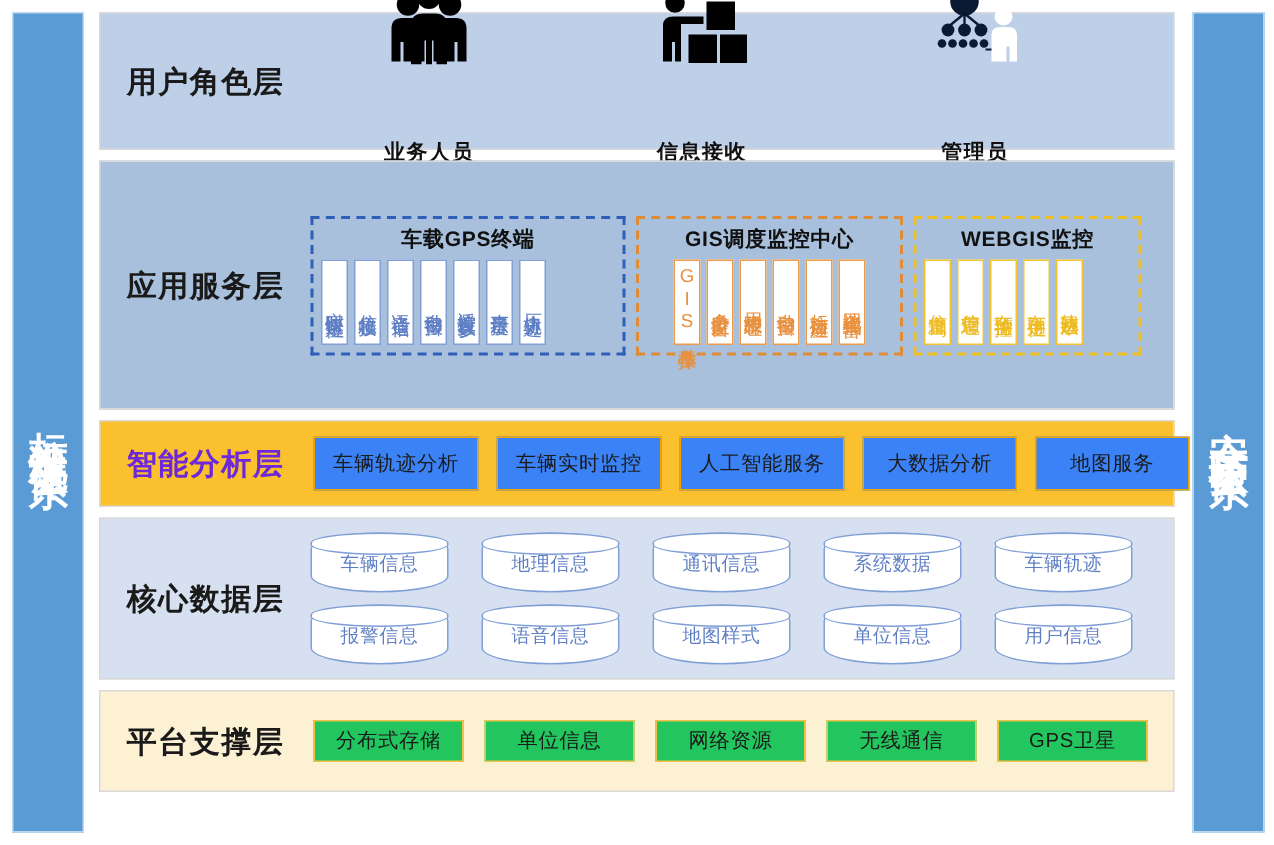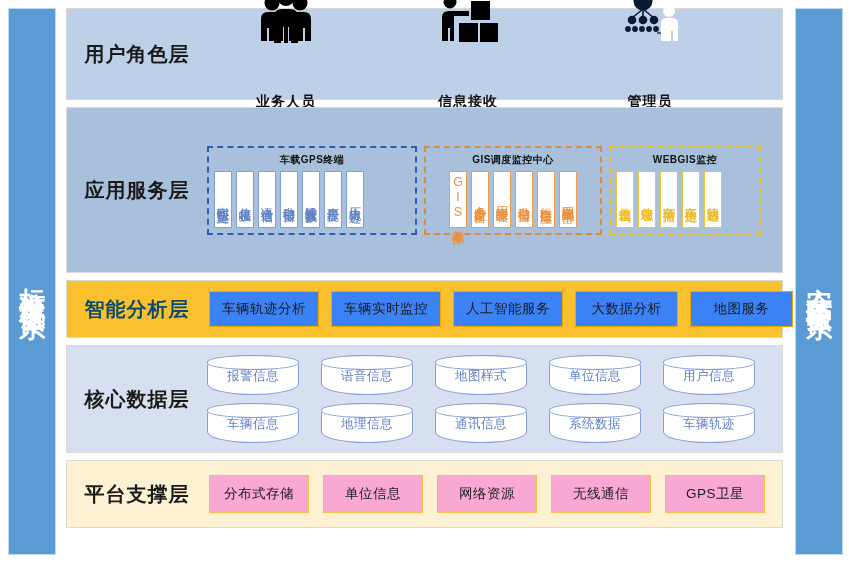--- a/index.html
+++ b/index.html
@@ -109,21 +109,21 @@
     height: 100%;
     width: 100%;
   }
   .group {
     display: flex;
     flex-direction: column;
     padding: 3px 5px 5px 5px;
   }
   .group-title {
     text-align: center;
-    font-size: 10px;
+    font-size: 14px;
     font-weight: bold;
     color: #111;
     padding: 2px 0 4px 0;
     letter-spacing: 0.5px;
     white-space: nowrap;
   }
   .group-cells {
     display: flex;
     gap: 4px;
     flex: 1 1 auto;
@@ -156,21 +156,21 @@
   .g-yellow { border: 2px dashed #f0c024; }
   .g-yellow .vcell { border: 1px solid #f4c430; }
   .g-yellow .vcell span { color: #edbb22; }
 
   .grp-gps  { flex: 0 0 210px; }
   .grp-gis  { flex: 0 0 178px; align-items: center; }
   .grp-web  { flex: 0 0 152px; }
 
   
   .layer-ai { background: #fbc02d; height: 58px; }
-  .layer-ai .layer-title { color: #0c4a6e; }
+  .layer-ai .layer-title { color: #6d28d9; }
   .chip-row {
     display: flex;
     gap: 12px;
     align-items: center;
     padding-left: 2px;
   }
   .chip {
     background: #3b82f6;
     border: 1px solid #f0a500;
     height: 36px;
@@ -219,23 +219,23 @@
     font-size: 12.5px;
     color: #5f7fc4;
     letter-spacing: 0.5px;
     white-space: nowrap;
     margin-top: 3px;
   }
 
   
   .layer-plat { background: #fdf1d4; height: 68px; justify-content: center; }
   .chip-plat {
-    background: #f9a8d4;
+    background: #22c55e;
     border: 1px solid #f0c24a;
-    height: 38px;
+    height: 28px;
     display: flex;
     align-items: center;
     justify-content: center;
     font-size: 13.5px;
     color: #1a1a1a;
     letter-spacing: 0.5px;
     white-space: nowrap;
     padding: 0 14px;
     min-width: 100px;
   }
@@ -406,50 +406,50 @@
         </div>
       </div>
     </div>
 
     <div class="layer layer-data">
       <div class="layer-title">核心数据层</div>
       <div class="layer-body">
         <div class="cyl-grid">
           <div class="cyl-row">
             <div class="cyl">
+                <span>车辆信息</span>
+              </div>
+            <div class="cyl">
+                <span>地理信息</span>
+              </div>
+            <div class="cyl">
+                <span>通讯信息</span>
+              </div>
+            <div class="cyl">
+                <span>系统数据</span>
+              </div>
+            <div class="cyl">
+                <span>车辆轨迹</span>
+              </div>
+          </div>
+          <div class="cyl-row">
+            <div class="cyl">
                 <span>报警信息</span>
               </div>
             <div class="cyl">
                 <span>语音信息</span>
               </div>
             <div class="cyl">
                 <span>地图样式</span>
               </div>
             <div class="cyl">
                 <span>单位信息</span>
               </div>
             <div class="cyl">
                 <span>用户信息</span>
-              </div>
-          </div>
-          <div class="cyl-row">
-            <div class="cyl">
-                <span>车辆信息</span>
-              </div>
-            <div class="cyl">
-                <span>地理信息</span>
-              </div>
-            <div class="cyl">
-                <span>通讯信息</span>
-              </div>
-            <div class="cyl">
-                <span>系统数据</span>
-              </div>
-            <div class="cyl">
-                <span>车辆轨迹</span>
               </div>
           </div>
         </div>
       </div>
     </div>
 
     <div class="layer layer-plat">
       <div class="layer-title">平台支撑层</div>
       <div class="layer-body">
         <div class="chip-row-plat">

